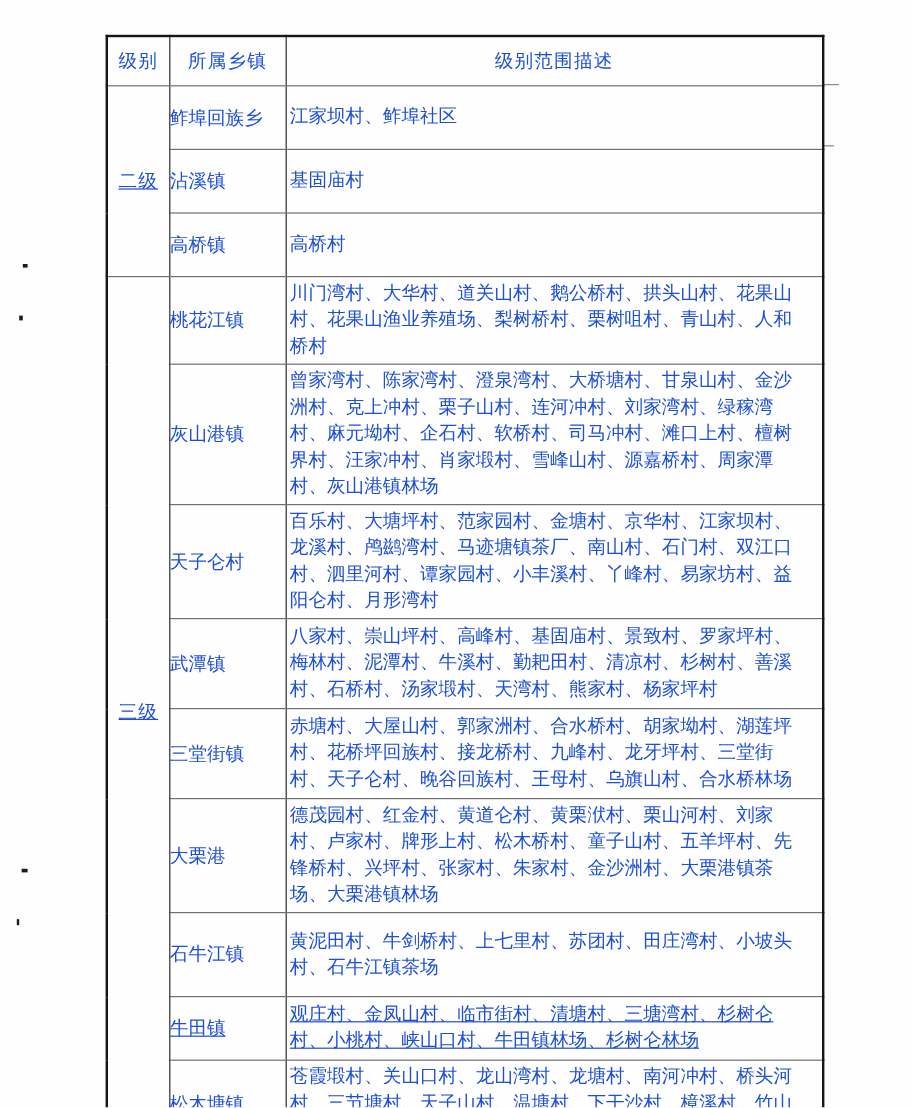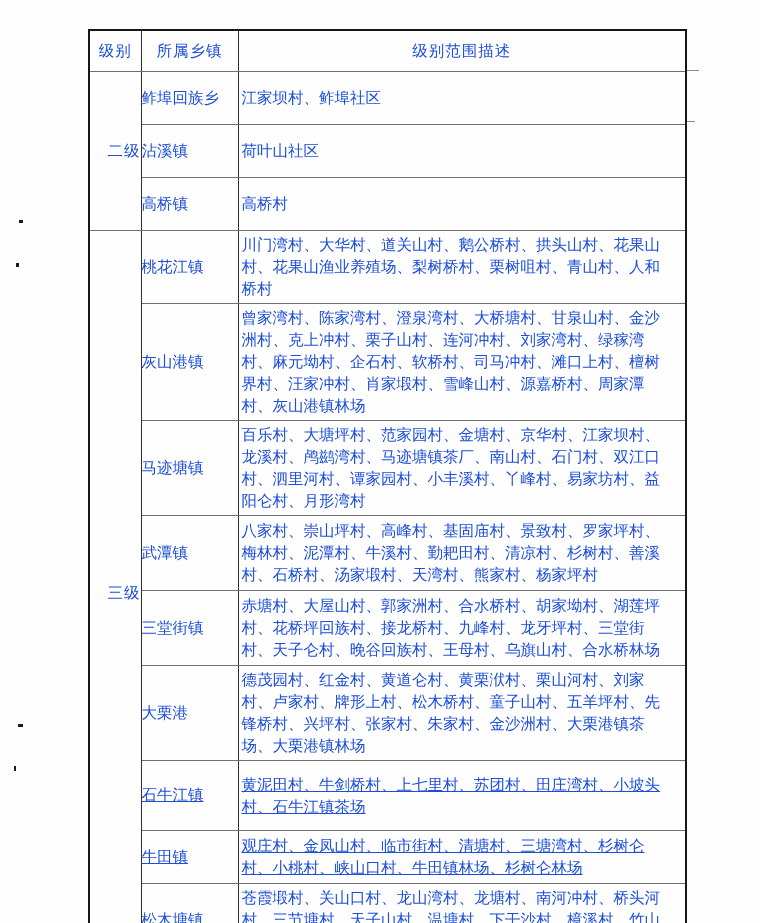--- a/index.html
+++ b/index.html
@@ -37,23 +37,24 @@
     font-size: 15.5px;
     padding: 0;
   }
   th.hdr {
     height: 40px;
     text-align: center;
     vertical-align: middle;
     letter-spacing: 1px;
   }
   td.level-cell {
-    text-align: right;
+    text-align: center;
     vertical-align: middle;
     letter-spacing: 1px;
+    text-decoration: underline;
   }
   td.township-cell {
     text-align: left;
     vertical-align: middle;
   }
   td.desc-cell {
     text-align: left;
     vertical-align: middle;
     line-height: 22px;
     padding: 3px 20px 3px 3px;
@@ -102,52 +103,52 @@
       </tr>
     </thead>
     <tbody id="table-body">
         <tr style="height: 53px;">
           <td class="level-cell" rowspan="3">二级</td>
           <td class="township-cell">鲊埠回族乡</td>
           <td class="desc-cell">江家坝村、鲊埠社区</td>
         </tr>
         <tr style="height: 53px;">
           <td class="township-cell">沾溪镇</td>
-          <td class="desc-cell">荷叶山社区</td>
+          <td class="desc-cell">基固庙村</td>
         </tr>
         <tr style="height: 53px;">
           <td class="township-cell">高桥镇</td>
           <td class="desc-cell">高桥村</td>
         </tr>
         <tr style="height: 59px;">
           <td class="level-cell" rowspan="9">三级</td>
           <td class="township-cell">桃花江镇</td>
           <td class="desc-cell">川门湾村、大华村、道关山村、鹅公桥村、拱头山村、花果山村、花果山渔业养殖场、梨树桥村、栗树咀村、青山村、人和桥村</td>
         </tr>
         <tr style="height: 110px;">
           <td class="township-cell">灰山港镇</td>
           <td class="desc-cell">曾家湾村、陈家湾村、澄泉湾村、大桥塘村、甘泉山村、金沙洲村、克上冲村、栗子山村、连河冲村、刘家湾村、绿稼湾村、麻元坳村、企石村、软桥村、司马冲村、滩口上村、檀树界村、汪家冲村、肖家塅村、雪峰山村、源嘉桥村、周家潭村、灰山港镇林场</td>
         </tr>
         <tr style="height: 90px;">
-          <td class="township-cell">马迹塘镇</td>
+          <td class="township-cell">天子仑村</td>
           <td class="desc-cell">百乐村、大塘坪村、范家园村、金塘村、京华村、江家坝村、龙溪村、鸬鹚湾村、马迹塘镇茶厂、南山村、石门村、双江口村、泗里河村、谭家园村、小丰溪村、丫峰村、易家坊村、益阳仑村、月形湾村</td>
         </tr>
         <tr style="height: 75px;">
           <td class="township-cell">武潭镇</td>
           <td class="desc-cell">八家村、崇山坪村、高峰村、基固庙村、景致村、罗家坪村、梅林村、泥潭村、牛溪村、勤耙田村、清凉村、杉树村、善溪村、石桥村、汤家塅村、天湾村、熊家村、杨家坪村</td>
         </tr>
         <tr style="height: 75px;">
           <td class="township-cell">三堂街镇</td>
           <td class="desc-cell">赤塘村、大屋山村、郭家洲村、合水桥村、胡家坳村、湖莲坪村、花桥坪回族村、接龙桥村、九峰村、龙牙坪村、三堂街村、天子仑村、晚谷回族村、王母村、乌旗山村、合水桥林场</td>
         </tr>
         <tr style="height: 82px;">
           <td class="township-cell">大栗港</td>
           <td class="desc-cell">德茂园村、红金村、黄道仑村、黄栗洑村、栗山河村、刘家村、卢家村、牌形上村、松木桥村、童子山村、五羊坪村、先锋桥村、兴坪村、张家村、朱家村、金沙洲村、大栗港镇茶场、大栗港镇林场</td>
         </tr>
-        <tr style="height: 70px; text-decoration: underline;">
+        <tr style="height: 70px;">
           <td class="township-cell">石牛江镇</td>
           <td class="desc-cell">黄泥田村、牛剑桥村、上七里村、苏团村、田庄湾村、小坡头村、石牛江镇茶场</td>
         </tr>
         <tr style="height: 53px; text-decoration: underline;">
           <td class="township-cell">牛田镇</td>
           <td class="desc-cell">观庄村、金凤山村、临市街村、清塘村、三塘湾村、杉树仑村、小桃村、峡山口村、牛田镇林场、杉树仑林场</td>
         </tr>
         <tr style="height: 65px;">
           <td class="township-cell">松木塘镇</td>
           <td class="desc-cell">苍霞塅村、关山口村、龙山湾村、龙塘村、南河冲村、桥头河村、三节塘村、天子山村、温塘村、下干沙村、樟溪村、竹山村、子良岩村、松木塘镇林场、下洞林场</td>

